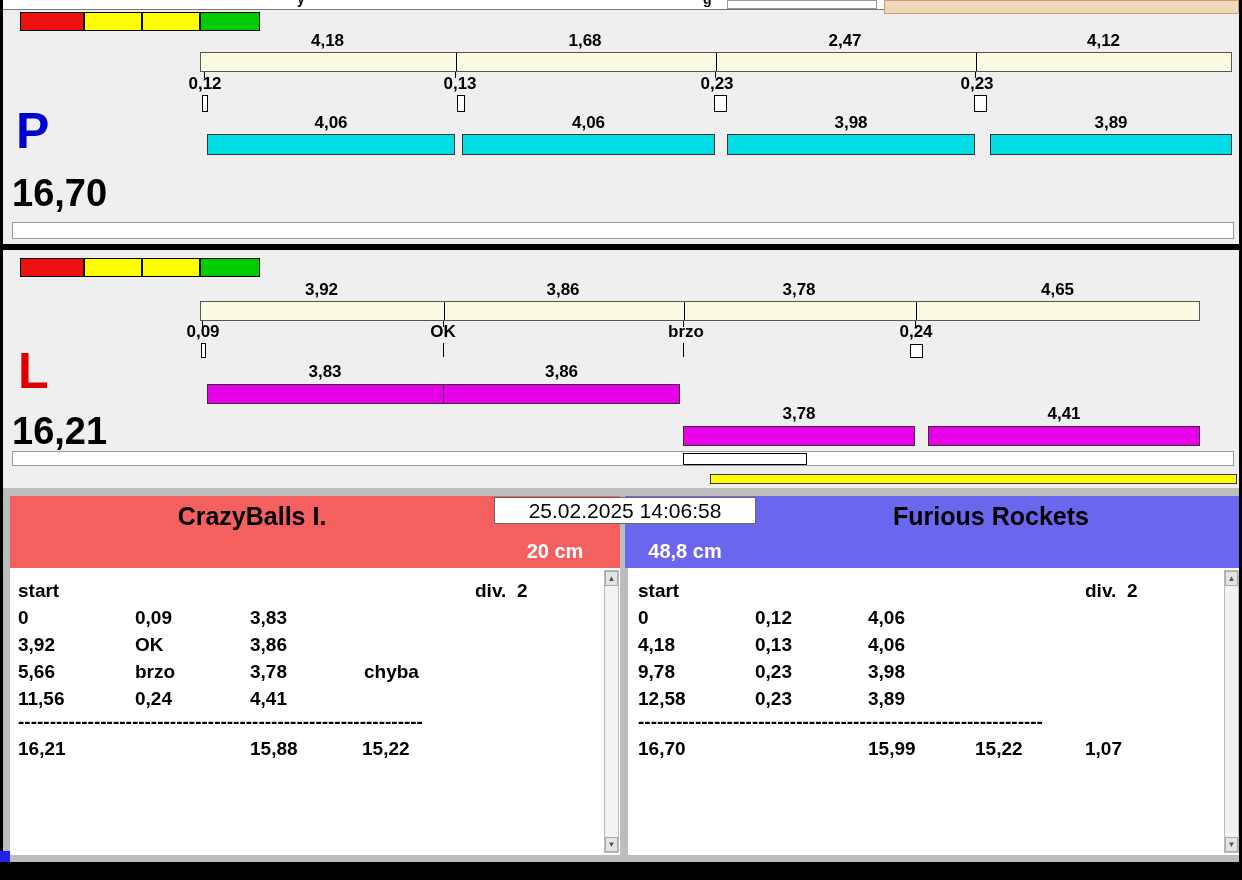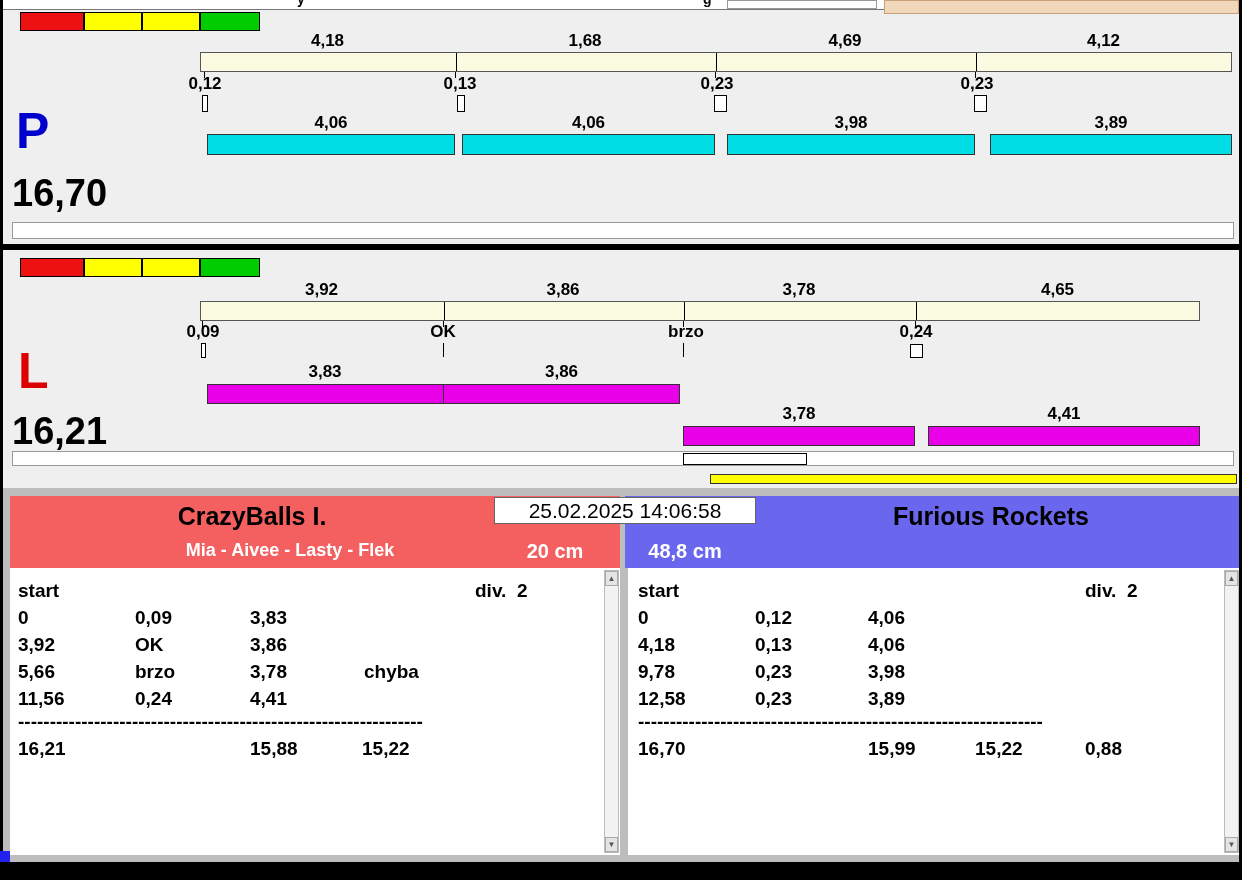--- a/index.html
+++ b/index.html
@@ -60,21 +60,21 @@
 
   <div class="abs" style="left:20px;top:12px;width:242px;height:19px;">
     <div class="light" style="width:64px;background:#ee1111;"></div>
     <div class="light" style="width:58px;background:#ffff00;"></div>
     <div class="light" style="width:58px;background:#ffff00;"></div>
     <div class="light" style="width:60px;background:#00cc00;"></div>
   </div>
 
   <div class="abs seglbl" style="left:200px;top:32px;width:255px;">4,18</div>
   <div class="abs seglbl" style="left:455px;top:32px;width:260px;">1,68</div>
-  <div class="abs seglbl" style="left:715px;top:32px;width:260px;">4,69</div>
+  <div class="abs seglbl" style="left:715px;top:32px;width:260px;">2,47</div>
   <div class="abs seglbl" style="left:975px;top:32px;width:257px;">4,12</div>
 
   <div class="abs cream" style="left:200px;top:52px;width:1032px;height:20px;">
     <div class="divline" style="left:255px;"></div>
     <div class="divline" style="left:515px;"></div>
     <div class="divline" style="left:775px;"></div>
   </div>
 
   <div class="abs tick" style="left:204px;top:72px;height:6px;"></div>
   <div class="abs tick" style="left:455px;top:72px;height:6px;"></div>
@@ -157,21 +157,20 @@
   <div class="abs lane-total" style="left:12px;top:412px;">16,21</div>
 
   <div class="abs strip" style="left:12px;top:451px;width:1222px;height:15px;"></div>
   <div class="abs marker" style="left:683px;top:453px;width:124px;height:12px;"></div>
   <div class="abs" style="left:710px;top:474px;width:527px;height:10px;background:#ffff00;border:1px solid #333;box-sizing:border-box;"></div>
 
   <div id="bottomback" class="abs"></div>
 
   <div id="leftheader" class="abs teamheader">
     <div class="abs teamtitle" style="left:0;top:6px;width:484px;">CrazyBalls I.</div>
-    <div class="abs teamdogs" style="left:0;top:44px;width:560px;">Mia - Aivee - Lasty - Flek</div>
     <div class="abs jumph" style="left:495px;top:44px;width:100px;">20 cm</div>
   </div>
 
   <div id="rightheader" class="abs teamheader">
     <div class="abs teamtitle" style="left:131px;top:6px;width:470px;">Furious Rockets</div>
     <div class="abs jumph" style="left:5px;top:44px;width:110px;">48,8 cm</div>
   </div>
 
   <div id="clockbox" class="abs">
     <span>25.02.2025 14:06:58</span>
@@ -230,21 +229,21 @@
     <span style="left:10px;top:120px;">12,58</span>
     <span style="left:127px;top:120px;">0,23</span>
     <span style="left:240px;top:120px;">3,89</span>
     <span style="left:354px;top:120px;"></span>
 
     <span class="sepline" style="left:10px;top:143px;">----------------------------------------------------------------</span>
 
     <span style="left:10px;top:170px;">16,70</span>
     <span style="left:240px;top:170px;">15,99</span>
     <span style="left:347px;top:170px;">15,22</span>
-    <span style="left:457px;top:170px;">0,88</span>
+    <span style="left:457px;top:170px;">1,07</span>
   </div>
 
   <div class="abs scrollbar" style="left:604px;top:570px;width:15px;height:283px;">
     <div class="scroll-btn top">▲</div>
     <div class="scroll-btn bottom">▼</div>
   </div>
   <div class="abs scrollbar" style="left:1224px;top:570px;width:15px;height:283px;">
     <div class="scroll-btn top">▲</div>
     <div class="scroll-btn bottom">▼</div>
   </div>

